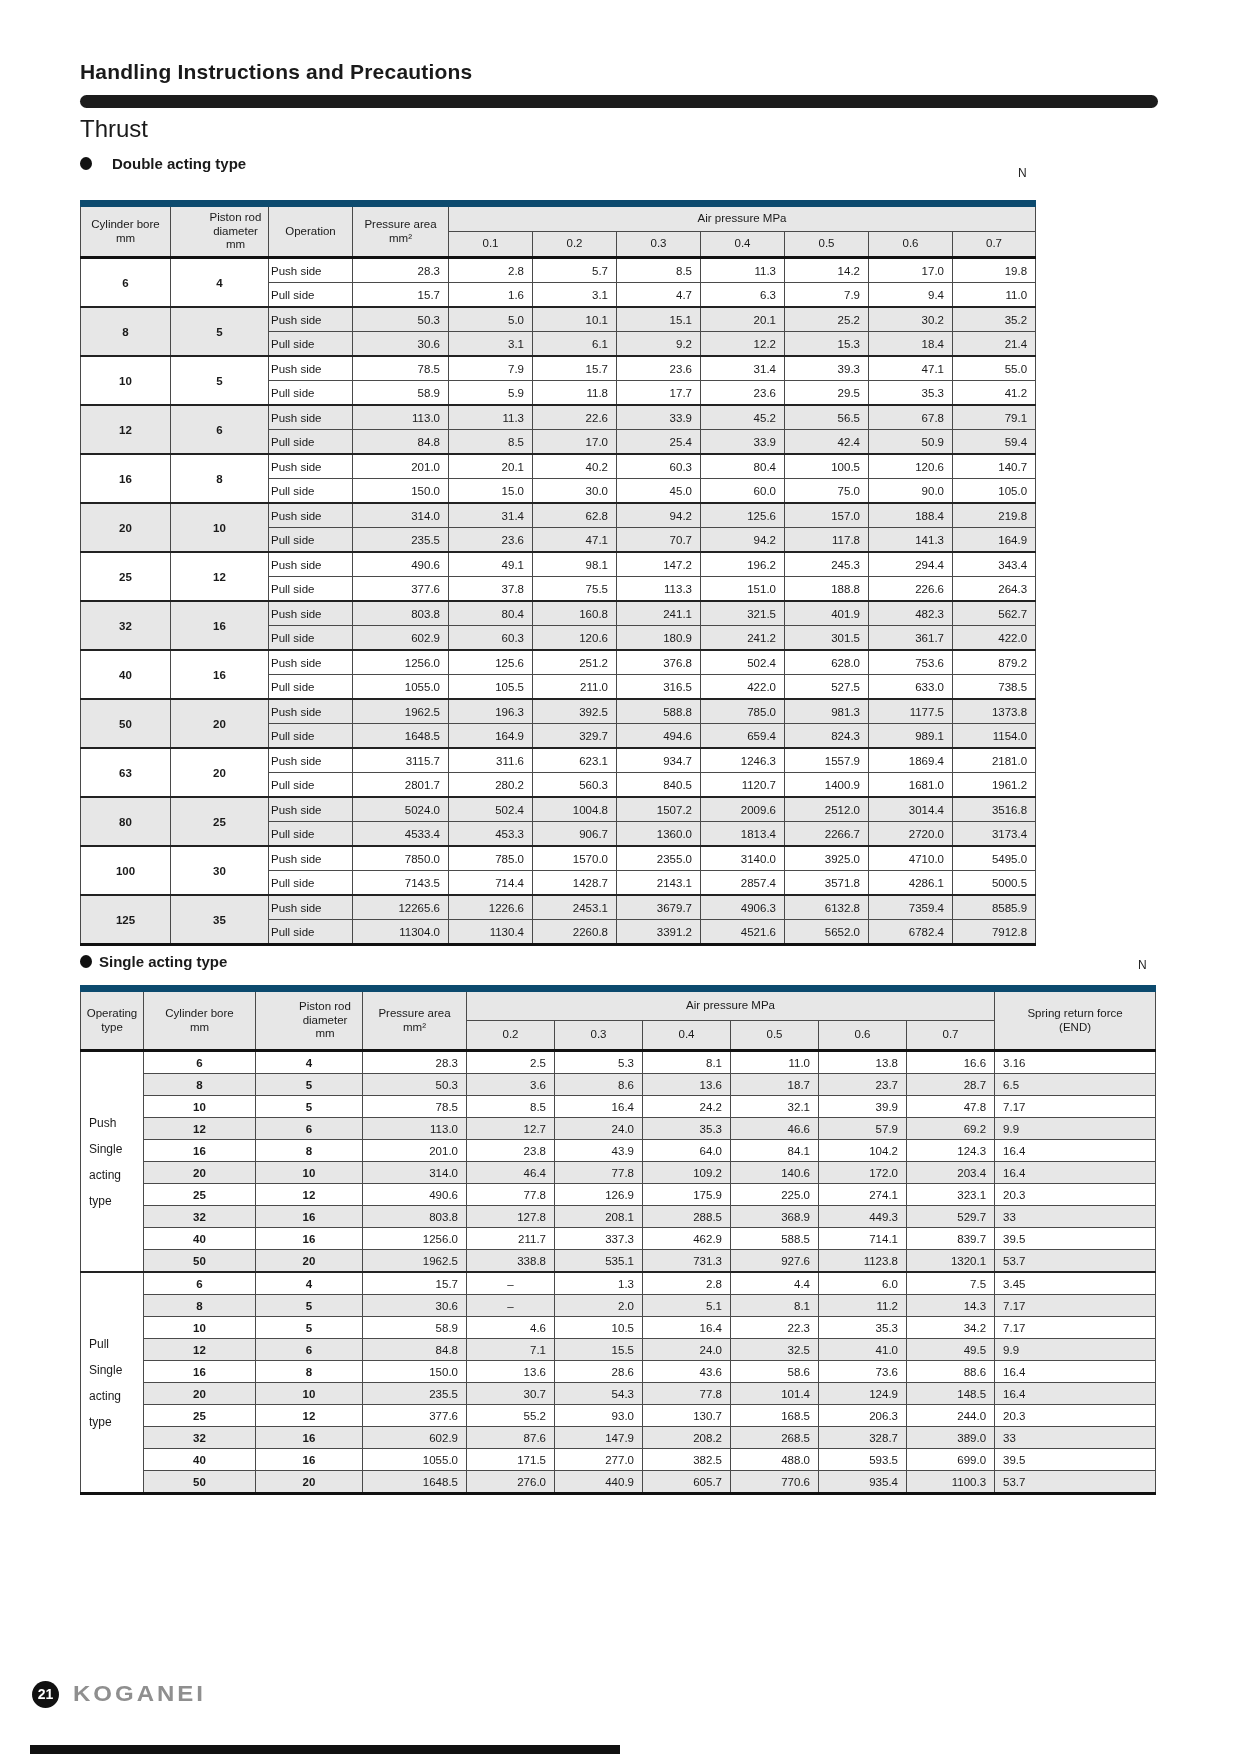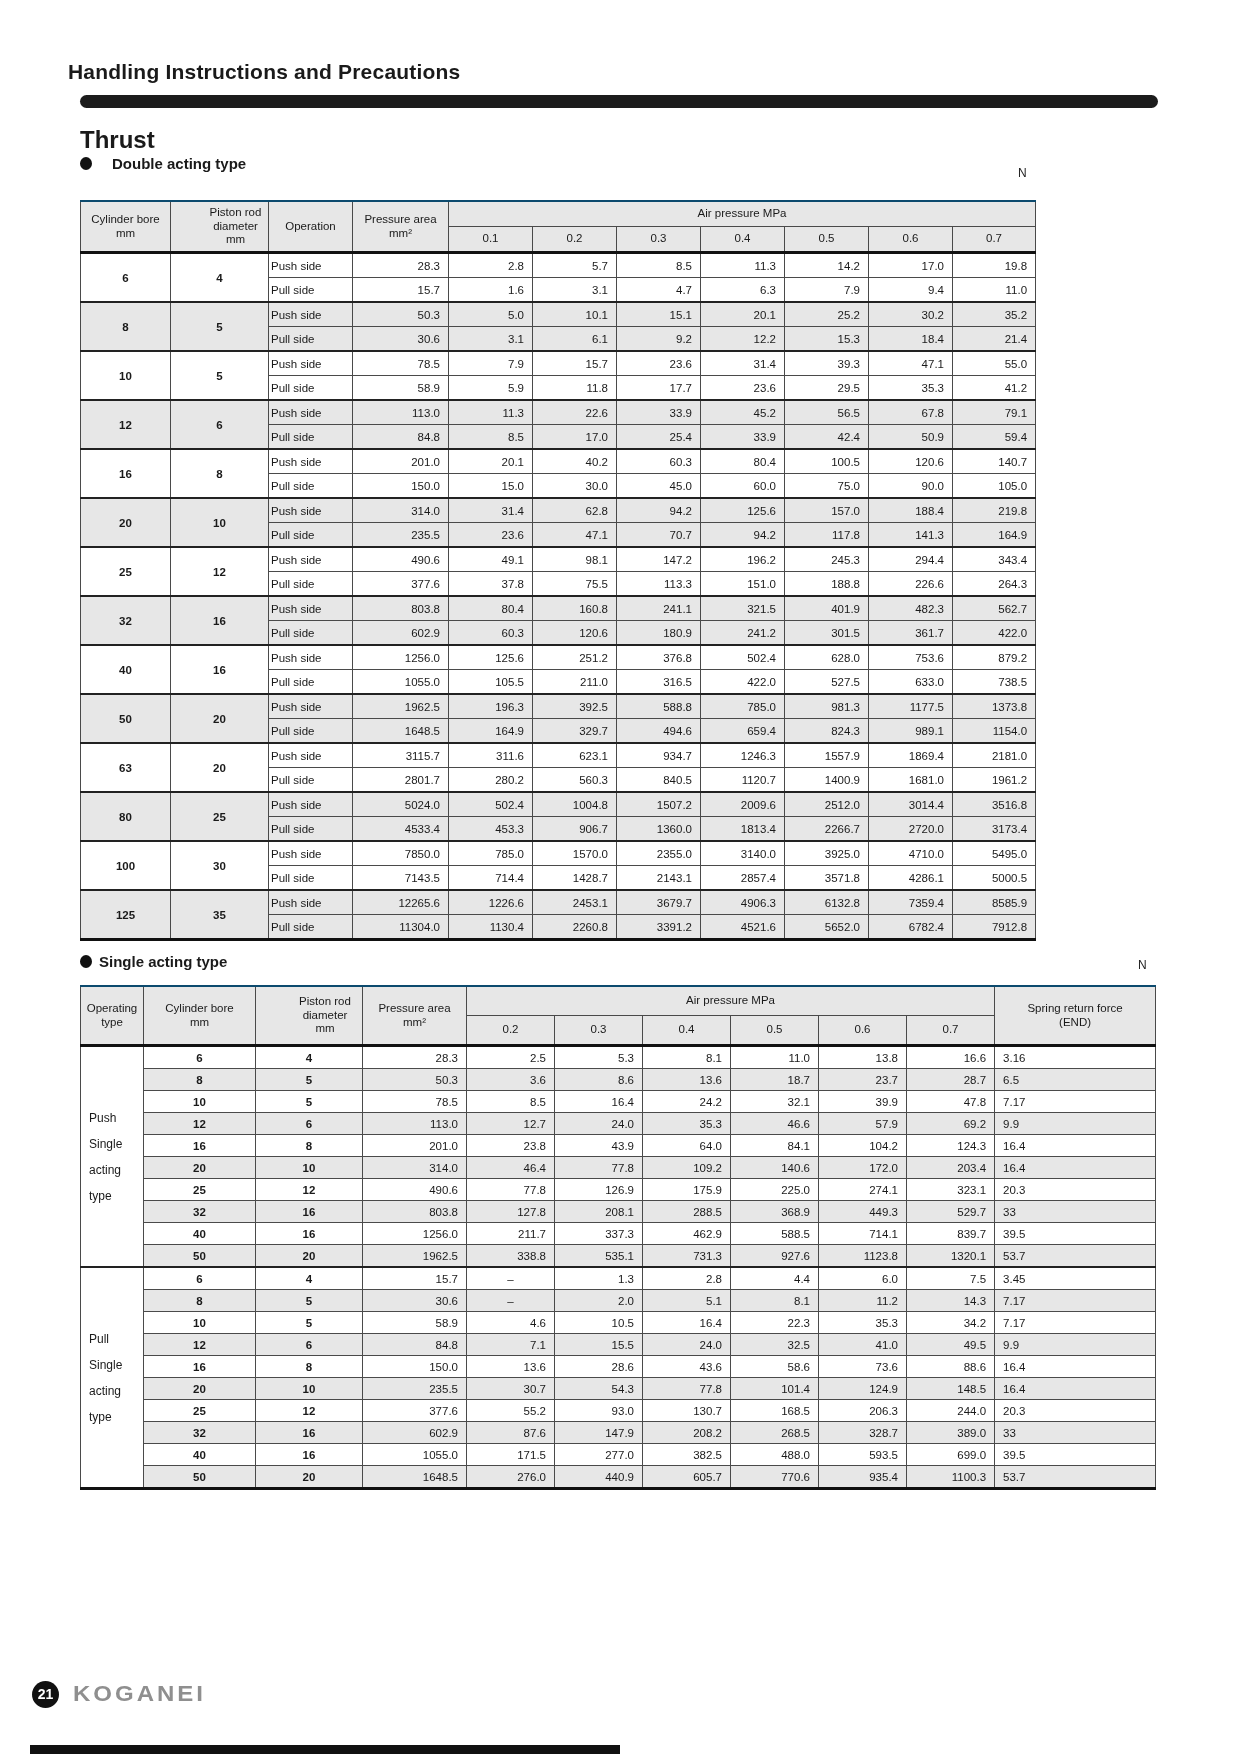--- a/index.html
+++ b/index.html
@@ -1,30 +1,30 @@
 <!DOCTYPE html>
 <html><head>
 <meta charset="utf-8">
 <style>
   html,body{margin:0;padding:0;background:#fff;}
   .sheet{position:relative;width:1240px;height:1754px;background:#ffffff;
          font-family:"Liberation Sans", sans-serif;color:#1a1a1a;overflow:hidden;}
 
-  .page-title{position:absolute;left:68px;top:60px;font-size:21px;font-weight:bold;letter-spacing:0.2px;}
+  .page-title{position:absolute;left:80px;top:60px;font-size:21px;font-weight:bold;letter-spacing:0.2px;}
   .title-bar{position:absolute;left:80px;top:95px;width:1078px;height:13px;background:#1c1c1c;border-radius:7px;}
-  .section-title{position:absolute;left:80px;top:115px;font-size:24px;font-weight:bold;margin-top:11px;}
+  .section-title{position:absolute;left:80px;top:115px;font-size:24px;font-weight:normal;}
 
   .section-head{position:absolute;display:flex;align-items:center;gap:7px;}
   .bullet{width:12px;height:13px;background:#111;border-radius:50%;flex:0 0 auto;}
   .section-head .lbl{font-size:15px;font-weight:bold;}
 
   .unit-note{position:absolute;font-size:12px;color:#222;}
 
   table.tbl{border-collapse:collapse;table-layout:fixed;position:absolute;
-            border-top:2px solid #0c4a6e;border-bottom:3px solid #111;}
+            border-top:7px solid #0c4a6e;border-bottom:3px solid #111;}
   .tbl th,.tbl td{border:1px solid #4a4a4a;overflow:hidden;font-weight:normal;}
   .tbl thead th{background:#e7e7e7;text-align:center;vertical-align:middle;
                 white-space:pre-line;line-height:1.2;font-size:11.5px;color:#1a1a1a;}
   .tbl thead{border-bottom:3px solid #111;}
   .t1 thead th{height:22px;}
   .t2 thead th{height:26px;}
   th.small{font-size:10.5px;padding-left:33px;}
 
   .tbl td{font-size:11.5px;height:23px;padding:0 8px;vertical-align:middle;background:#fff;}
   .t2 td{height:21px;}

